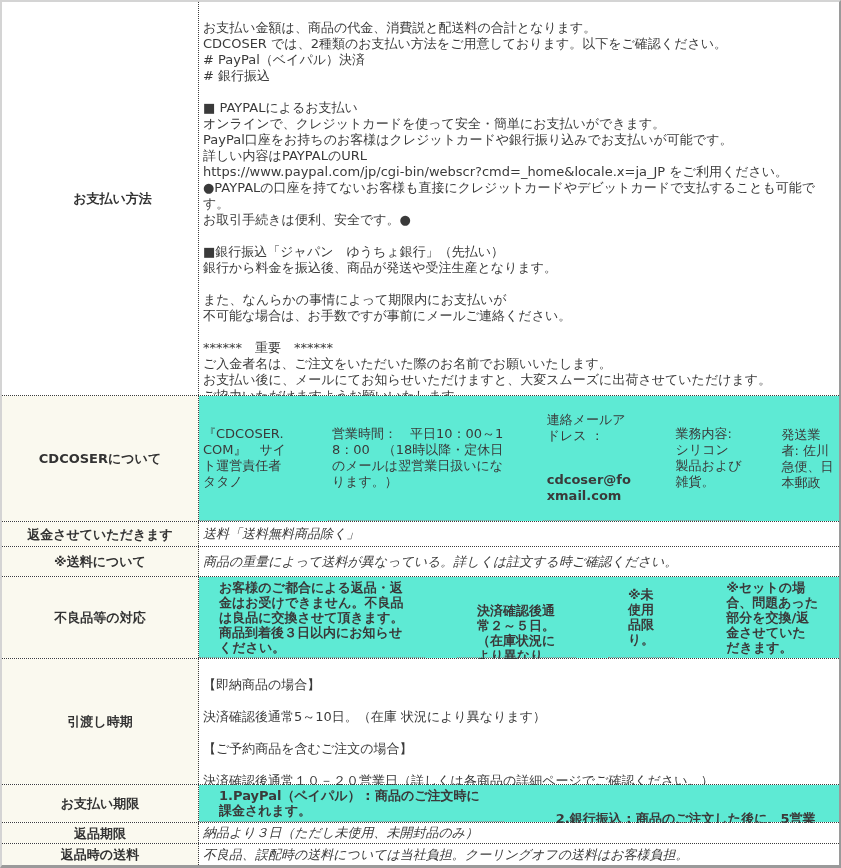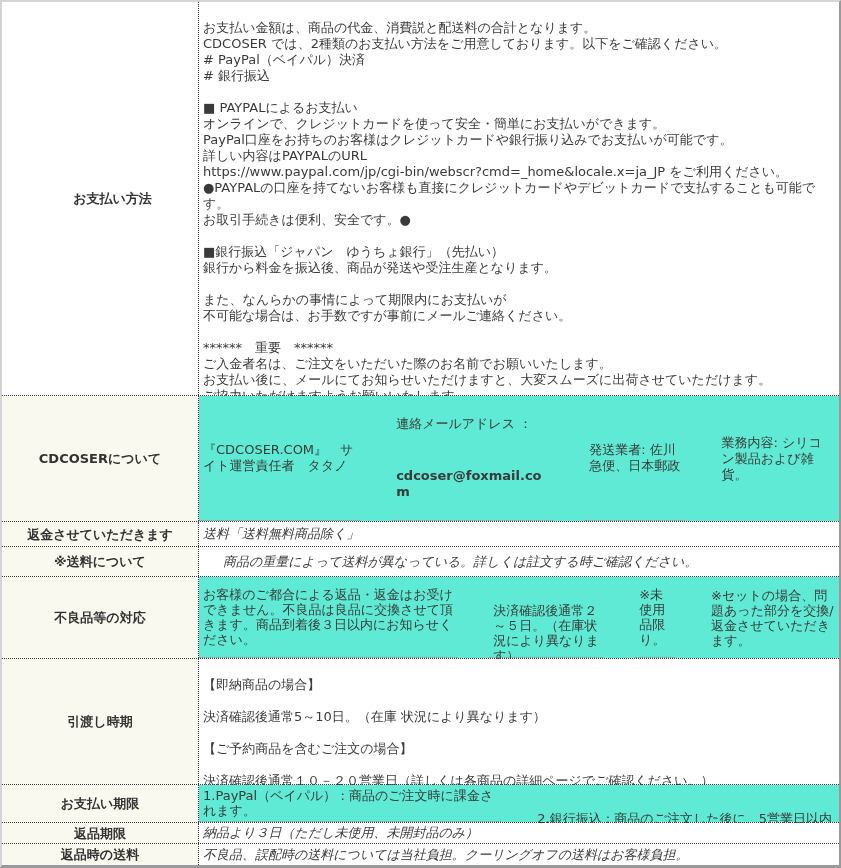--- a/index.html
+++ b/index.html
@@ -38,30 +38,30 @@
     padding: 2px 4px; line-height: 16px;
     display: flex; align-items: center; flex-wrap: wrap;
     word-break: break-all;
   }
   .rrow:last-child { border-bottom: none; }
   .vrow { display: flex; align-items: center; padding: 2px 4px; line-height: 16px; word-break: break-all; font-style: italic; }
   .b { font-weight: bold; }
   .s1 { min-height: 394px; }
   .s2 { min-height: 126px; }
   .s3 { min-height: 25px; }
-  .s4 { min-height: 30px; gap: 20px; }
+  .s4 { min-height: 30px; }
   .s5 { min-height: 82px; }
   .s6 { min-height: 126px; }
   .s7 { min-height: 37px; }
   .s8 { min-height: 21px; }
   .s9 { min-height: 21px; flex: 1 1 auto; }
   .mh15 { min-height: 15px; } .mh18 { min-height: 18px; margin-top: 25px; } .mh19 { min-height: 19px; }
   .mh22 { min-height: 22px; } .mh25 { min-height: 25px; } .mh26 { min-height: 26px; }
   .mh28 { min-height: 28px; } .mh34 { min-height: 34px; }
-  .s5 .rrow, .s7 .rrow { line-height: 15px; padding: 1px 4px; }
+  .s5 .rrow, .s7 .rrow { line-height: 15px; padding: 1px 20px; font-weight: bold; }
   .rrow > span { display: inline; }
 </style>
 </head>
 <body>
 
 <div class="sheet">
 
   <div class="sec s1">
     <div class="hcell white">
       <span>お支払い方法</span>
@@ -90,26 +90,27 @@
 お支払い後に、メールにてお知らせいただけますと、大変スムーズに出荷させていただけます。
 ご協力いただけますようお願いいたします。</div>
   </div>
 
   <div class="sec s2">
     <div class="hcell">
       <span>CDCOSERについて</span>
     </div>
     <div class="rows">
       <div class="rrow mh25">『CDCOSER.COM』　サイト運営責任者　タタノ</div>
+      <div class="rrow mh25">営業時間：　平日10：00～18：00　（18時以降・定休日のメールは翌営業日扱いになります。）</div>
       <div class="rrow mh28">
         <span>連絡メールアドレス ： </span>
           <span class="b">cdcoser@foxmail.com</span>
       </div>
+      <div class="rrow mh22">業務内容: シリコン製品および雑貨。</div>
       <div class="rrow mh26">発送業者: 佐川急便、日本郵政</div>
-      <div class="rrow mh22">業務内容: シリコン製品および雑貨。</div>
     </div>
   </div>
 
   <div class="sec s3">
     <div class="hcell">
       <span>返金させていただきます</span>
     </div>
     <div class="body vrow">送料「送料無料商品除く」</div>
   </div>
 

